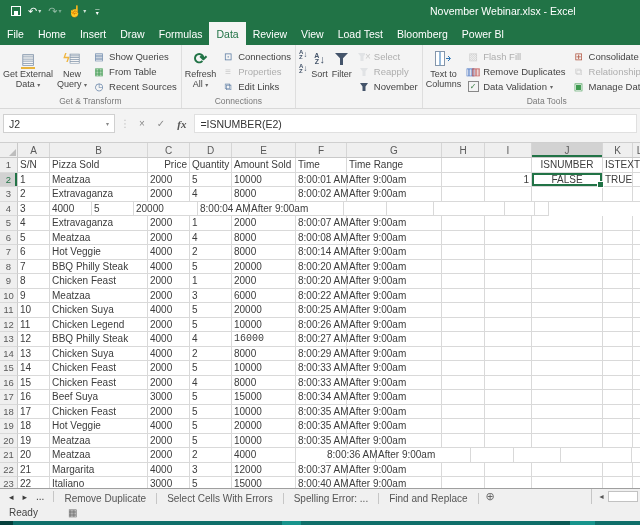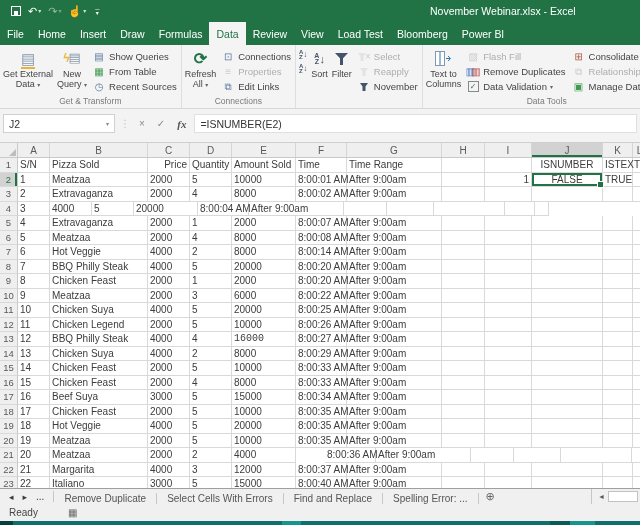--- a/index.html
+++ b/index.html
@@ -725,22 +725,22 @@
   <div class="sheetbar">
     <div class="tnav">
       <span class="tnavbtn">◂</span>
       <span class="tnavbtn">▸</span>
       <span>...</span>
     </div>
     <div class="tdivider"></div>
     <div id="sheettabs" style="display:flex;align-items:flex-end">
         <span class="stab">Remove Duplicate</span>
         <span class="stab">Select Cells With Errors</span>
+        <span class="stab">Spelling Error: ...</span>
         <span class="stab">Find and Replace</span>
-        <span class="stab">Spelling Error: ...</span>
       </div>
     <span class="addsheet">⊕</span>
     <div class="hscroll">
       <span class="hsbtn">◄</span>
       <span class="hsthumb"></span>
     </div>
   </div>
 
   <div class="statusbar">
     <span>Ready</span>

